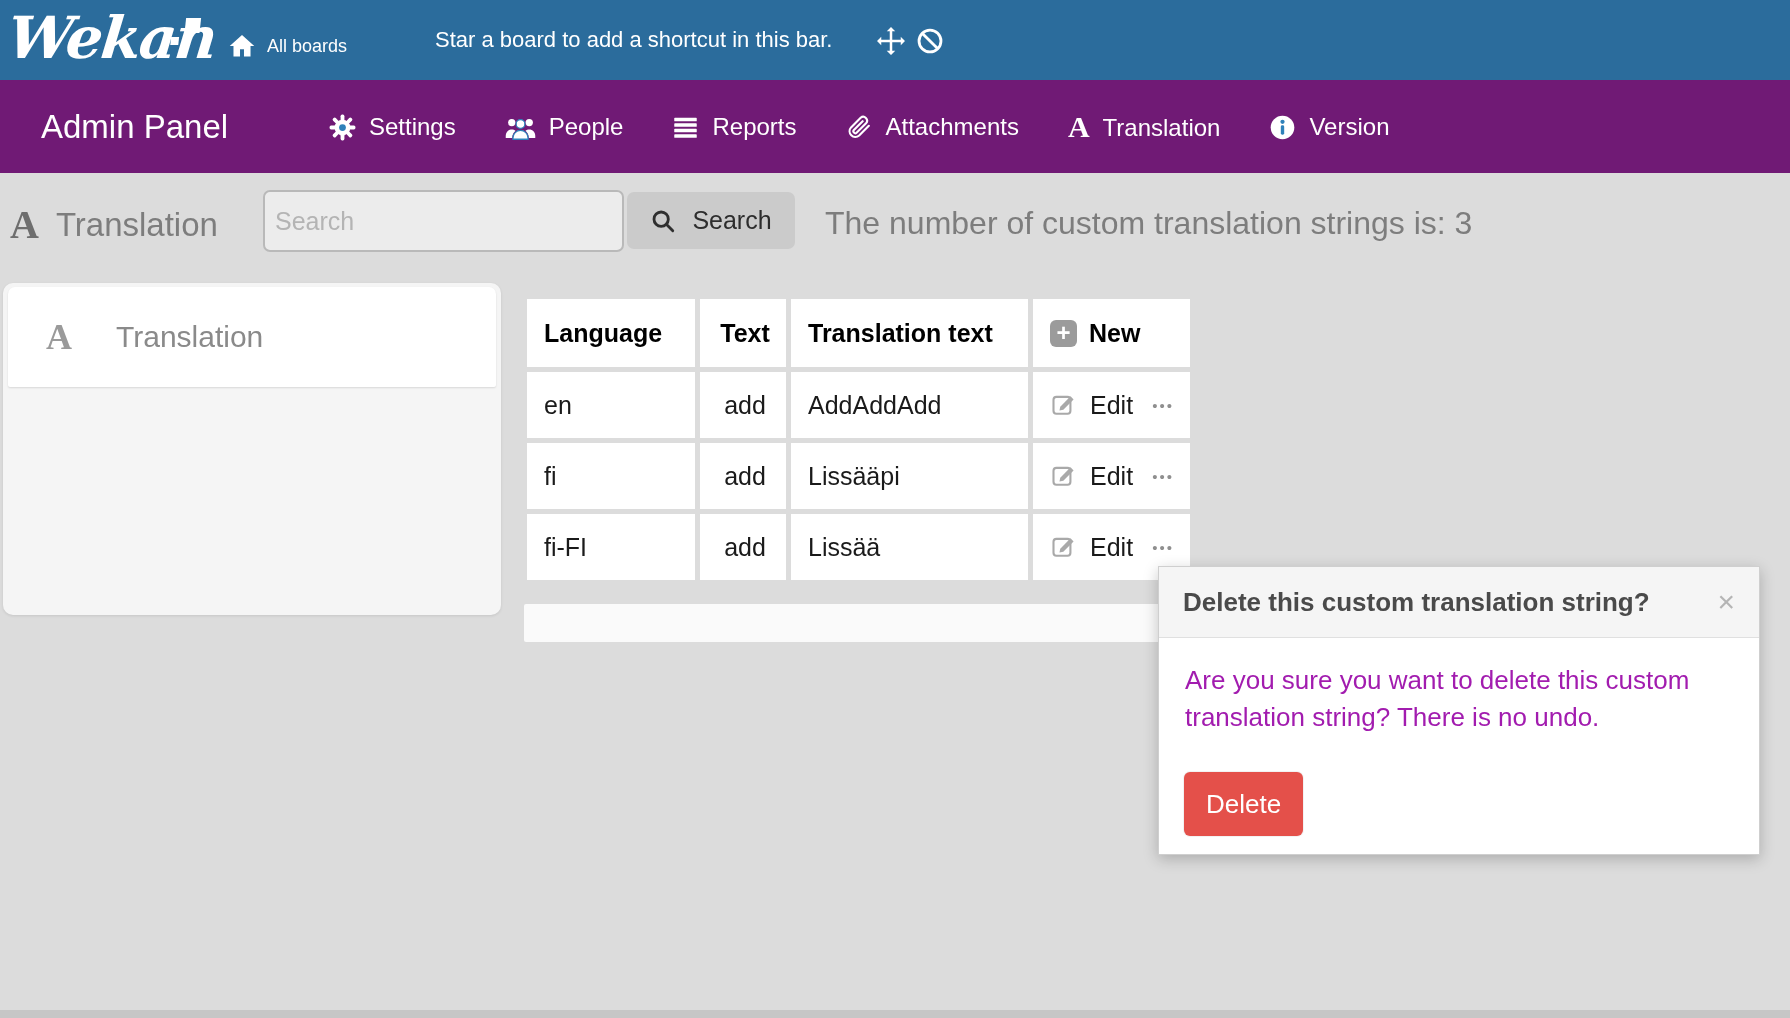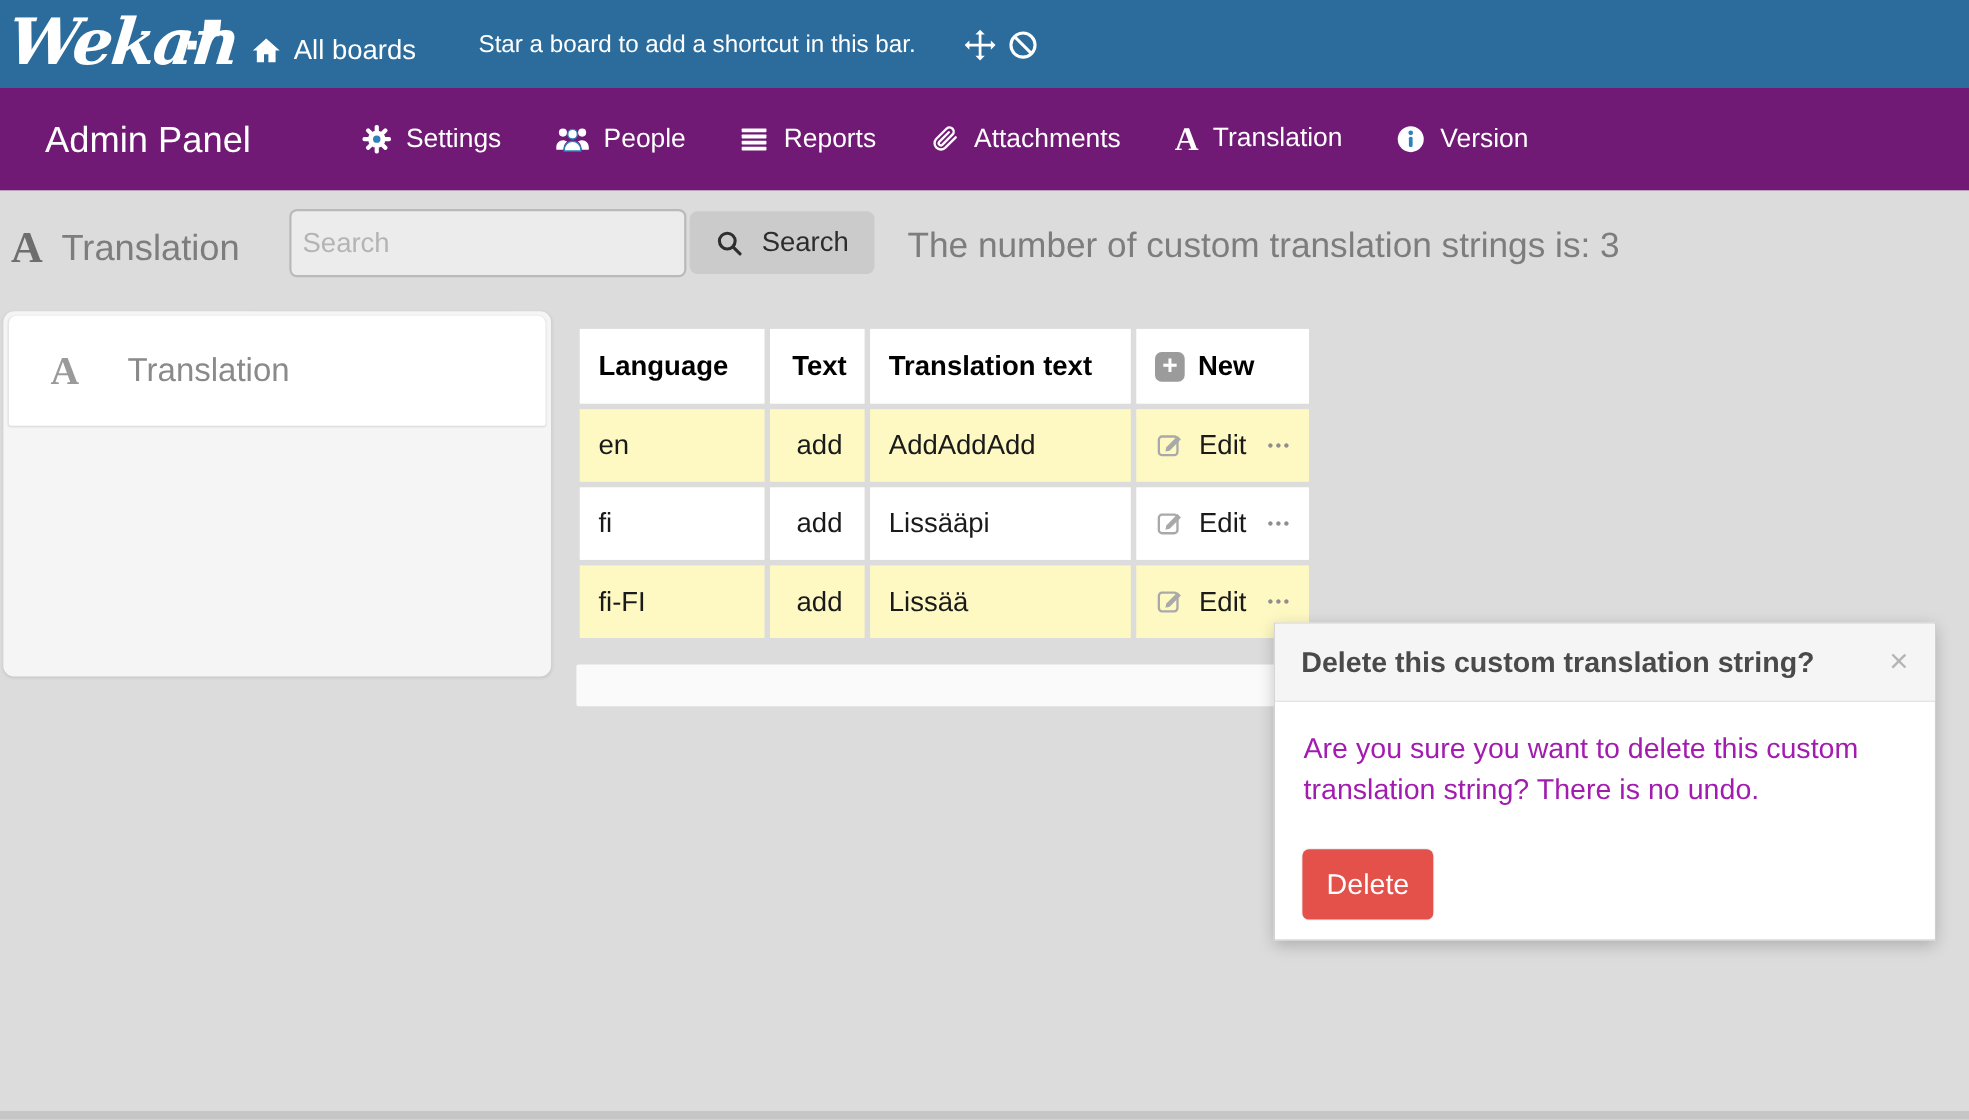--- a/index.html
+++ b/index.html
@@ -9,31 +9,31 @@
 
   
   .topbar{position:absolute;left:0;top:0;width:100%;height:92px;background:#2b6c9c;color:#fff;}
   .logo{position:absolute;left:8px;top:4px;font-family:"DejaVu Serif", serif;
         font-style:italic;font-weight:bold;font-size:58px;letter-spacing:-2px;
         transform:skewX(-6deg);}
   .logo-px{position:absolute;background:#fff;}
   .px1{width:15px;height:15px;left:176px;top:14px;}
   .px2{width:8px;height:8px;left:163px;top:33px;}
   .all-boards{position:absolute;left:228px;top:0;height:92px;display:flex;align-items:center;gap:11px;
-              font-size:25px;cursor:pointer;}
+              font-size:18px;cursor:pointer;}
   .star-hint{position:absolute;left:435px;top:0;height:80px;display:flex;align-items:center;font-size:22px;}
   .tb-icon{position:absolute;top:26px;width:30px;height:30px;display:flex;align-items:center;cursor:pointer;}
   .move-ic{left:876px;}
   .block-ic{left:916px;}
 
   
   .adminbar{position:absolute;left:0;top:80px;width:100%;height:93px;background:#701a75;color:#fff;}
   .admin-title{position:absolute;left:41px;top:0;height:93px;display:flex;align-items:center;font-size:33px;}
   .admin-nav{position:absolute;left:329px;top:0;height:93px;display:flex;align-items:center;gap:49px;}
-  .nav-item{display:flex;align-items:flex-start;gap:13px;font-size:24px;cursor:pointer;white-space:nowrap;}
+  .nav-item{display:flex;align-items:flex-end;gap:13px;font-size:24px;cursor:pointer;white-space:nowrap;}
   .serif-a{font-family:"Liberation Serif", serif;font-size:30px;font-weight:bold;line-height:1;}
 
   
   .header-row{position:absolute;left:0;top:185px;width:100%;height:80px;}
   .page-title{position:absolute;left:10px;top:0;height:80px;display:flex;align-items:center;gap:17px;
               color:#7d7d7d;font-size:33px;}
   .page-title .serif-a{color:#6e6e6e;font-size:40px;font-weight:bold;}
   .search-input{position:absolute;left:263px;top:5px;width:337px;height:58px;background:#ececec;
                 border:2px solid #b9b9b9;border-radius:7px;font-size:25px;color:#444;
                 padding:0 10px;outline:none;box-sizing:content-box;}
@@ -52,21 +52,21 @@
                 display:flex;align-items:center;cursor:pointer;}
   .sidebar-item .serif-a{color:#9a9a9a;font-size:36px;margin-left:38px;}
   .sidebar-item-label{color:#8a8a8a;font-size:30px;margin-left:44px;}
 
   
   .ttable{position:absolute;left:527px;top:288px;width:663px;display:flex;flex-direction:column;gap:5px;}
   .trow{display:grid;grid-template-columns:168px 86px 237px 157px;column-gap:5px;}
   .trow>div{height:66px;display:flex;align-items:center;font-size:25px;color:#1a1a1a;padding-left:17px;box-sizing:border-box;}
   .trow>div:nth-child(2){justify-content:center;padding-left:4px;}
   .thead>div{height:68px;background:#fff;font-weight:bold;color:#000;margin-top:11px;}
-  .row-striped>div{background:#fef9c3;}
+  .row-striped>div{background:#ffffff;}
   .row-white>div{background:#fff;}
   .plus-box{width:27px;height:27px;background:#9b9b9b;border-radius:6px;display:flex;align-items:center;
             justify-content:center;color:#fff;font-size:24px;font-weight:bold;margin-right:12px;flex:0 0 auto;cursor:pointer;}
   .edit-cell{}
   .edit-btn{display:flex;align-items:center;gap:12px;cursor:pointer;}
   .dots{margin-left:auto;margin-right:16px;color:#8f8f8f;font-size:15px;letter-spacing:2px;cursor:pointer;}
 
   .scroll-strip{position:absolute;left:524px;top:604px;width:666px;height:38px;background:#fafafa;border-radius:2px;}
 
   

